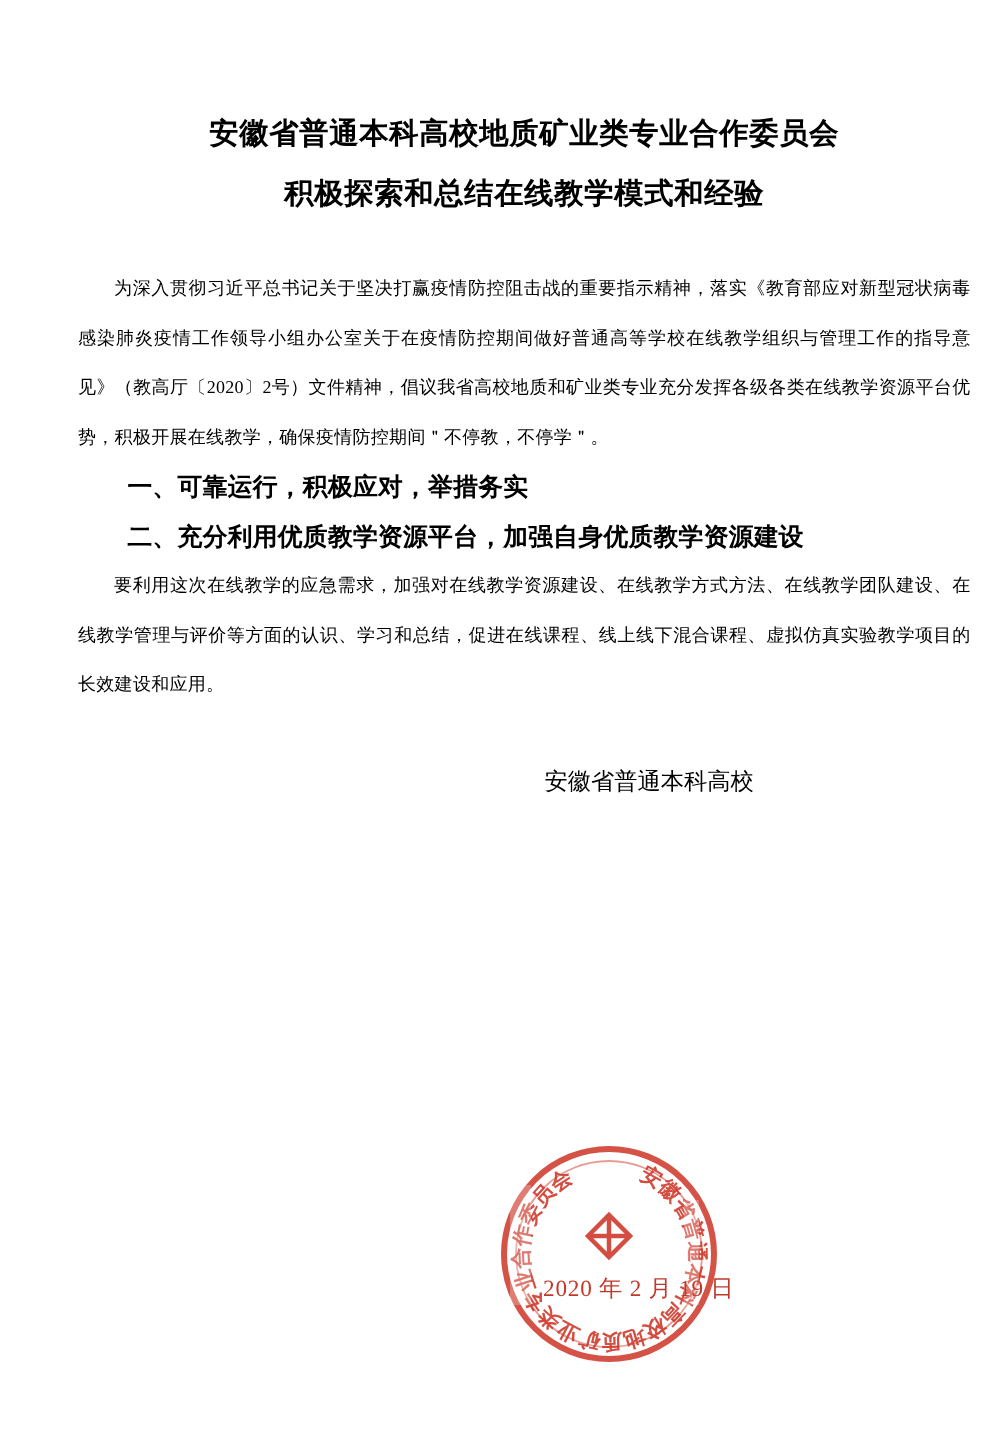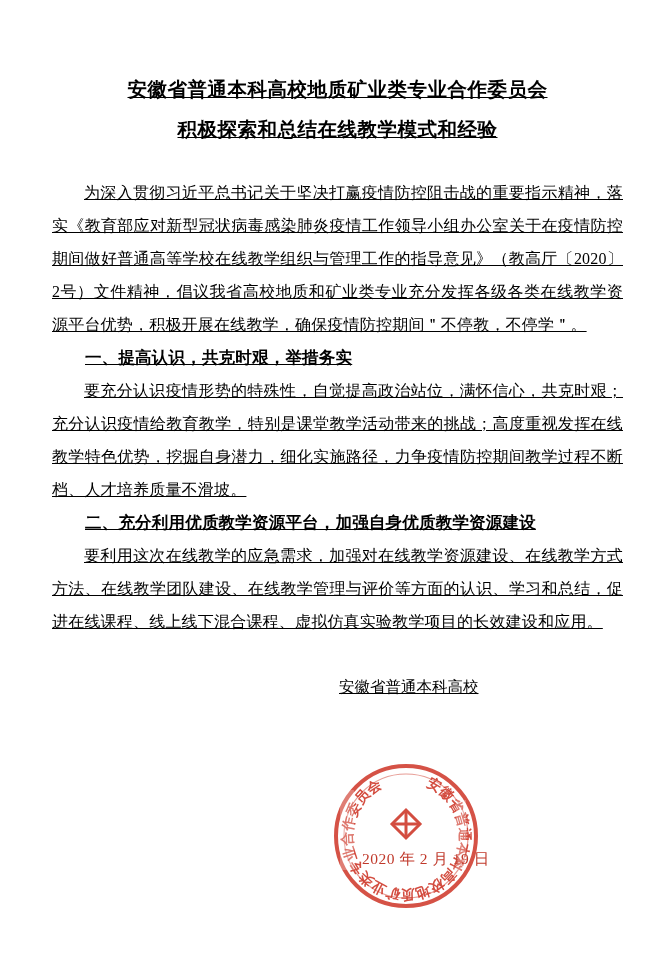--- a/index.html
+++ b/index.html
@@ -13,39 +13,38 @@
     font-family: "Liberation Serif", "DejaVu Serif", serif;
     color: #000000;
     overflow: hidden;
     position: relative;
   }
   .page {
     position: relative;
     width: 671px;
     height: 713px;
     box-sizing: border-box;
-    padding: 70px 48px 20px 52px;
-    text-decoration: underline;
+    padding: 70px 24px 20px 52px;
   }
   .doc-title {
     text-align: center;
     font-weight: bold;
     font-size: 19.5px;
     line-height: 40px;
     letter-spacing: 0.5px;
   }
   .doc-title div {
     white-space: nowrap;
   }
   .body-block {
     margin-top: 26px;
   }
   p.para {
     margin: 0;
-    font-size: 16px;
+    font-size: 12px;
     line-height: 33px;
     text-align: justify;
     text-justify: inter-ideograph;
     text-indent: 2em;
     letter-spacing: 0.2px;
   }
   h2.sect {
     margin: 0;
     font-size: 16.5px;
     font-weight: bold;
@@ -108,22 +107,21 @@
 
 <div class="page">
 
   <div class="doc-title">
     <div>安徽省普通本科高校地质矿业类专业合作委员会</div>
     <div>积极探索和总结在线教学模式和经验</div>
   </div>
 
   <div class="body-block">
     <p class="para">为深入贯彻习近平总书记关于坚决打赢疫情防控阻击战的重要指示精神，落实《教育部应对新型冠状病毒感染肺炎疫情工作领导小组办公室关于在疫情防控期间做好普通高等学校在线教学组织与管理工作的指导意见》（教高厅〔2020〕2号）文件精神，倡议我省高校地质和矿业类专业充分发挥各级各类在线教学资源平台优势，积极开展在线教学，确保疫情防控期间＂不停教，不停学＂。</p>
-    <h2 class="sect">一、提高认识，共克时艰，举措务实</h2>
-    <p class="para">要充分认识疫情形势的特殊性，自觉提高政治站位，满怀信心，共克时艰；充分认识疫情给教育教学，特别是课堂教学活动带来的挑战；高度重视发挥在线教学特色优势，挖掘自身潜力，细化实施路径，力争疫情防控期间教学过程不断档、人才培养质量不滑坡。</p>
+    <h2 class="sect">一、可靠运行，积极应对，举措务实</h2>
     <h2 class="sect">二、充分利用优质教学资源平台，加强自身优质教学资源建设</h2>
     <p class="para">要利用这次在线教学的应急需求，加强对在线教学资源建设、在线教学方式方法、在线教学团队建设、在线教学管理与评价等方面的认识、学习和总结，促进在线课程、线上线下混合课程、虚拟仿真实验教学项目的长效建设和应用。</p>
   </div>
 
   <div class="sign-block">
     <div class="sign-inner">
       <div class="sign-line-1">安徽省普通本科高校</div>
 
     </div>
   </div>

